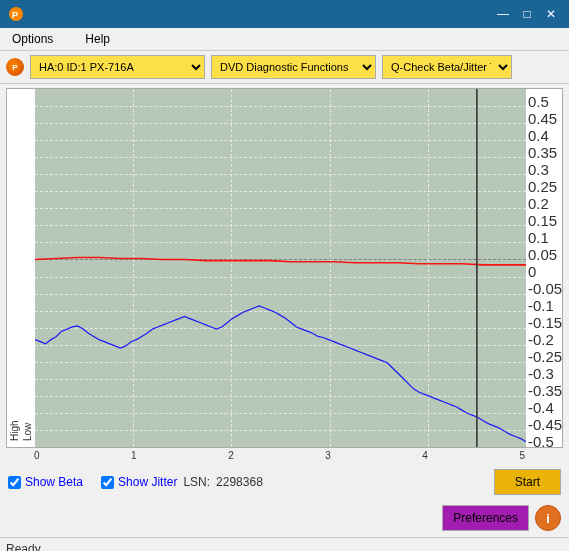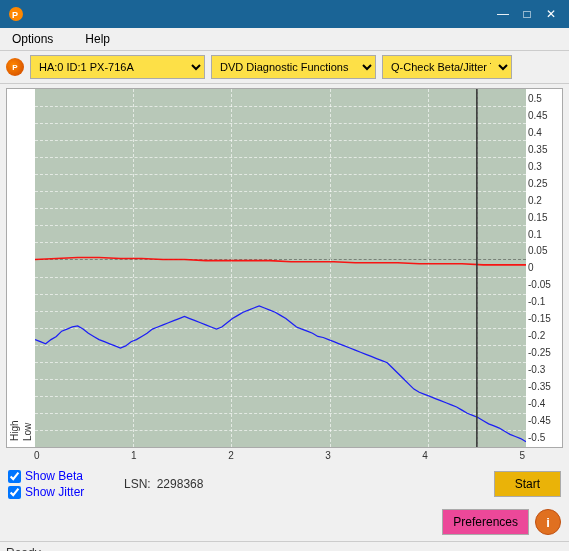--- a/index.html
+++ b/index.html
@@ -167,36 +167,36 @@
       padding-right: 38px;
     }
 
     
     .chart-right-labels {
       width: 36px;
       display: flex;
       flex-direction: column;
       justify-content: space-between;
       padding: 4px 2px;
-      font-size: 10px;
+      font-size: 15px;
       color: #333;
       text-align: left;
     }
 
     
     .bottom-controls {
       display: flex;
       align-items: center;
       padding: 4px 2px;
       gap: 6px;
     }
     .checkbox-group {
       display: flex;
-      flex-direction: column;
-      gap: 2px;
+      flex-direction: row;
+      gap: 18px;
       min-width: 110px;
     }
     .checkbox-row {
       display: flex;
       align-items: center;
       gap: 4px;
       font-size: 12px;
     }
     .checkbox-row input[type="checkbox"] {
       width: 13px;
@@ -217,21 +217,21 @@
     .start-btn {
       background: #eab308;
       border: 1px solid #aaa;
       padding: 3px 20px;
       font-size: 12px;
       cursor: pointer;
       height: 26px;
     }
 
     .preferences-btn {
-      background: #ec4899;
+      background: #a21caf;
       border: 1px solid #aaa;
       padding: 3px 10px;
       font-size: 12px;
       cursor: pointer;
       height: 26px;
     }
 
     .info-btn {
       width: 26px;
       height: 26px;

